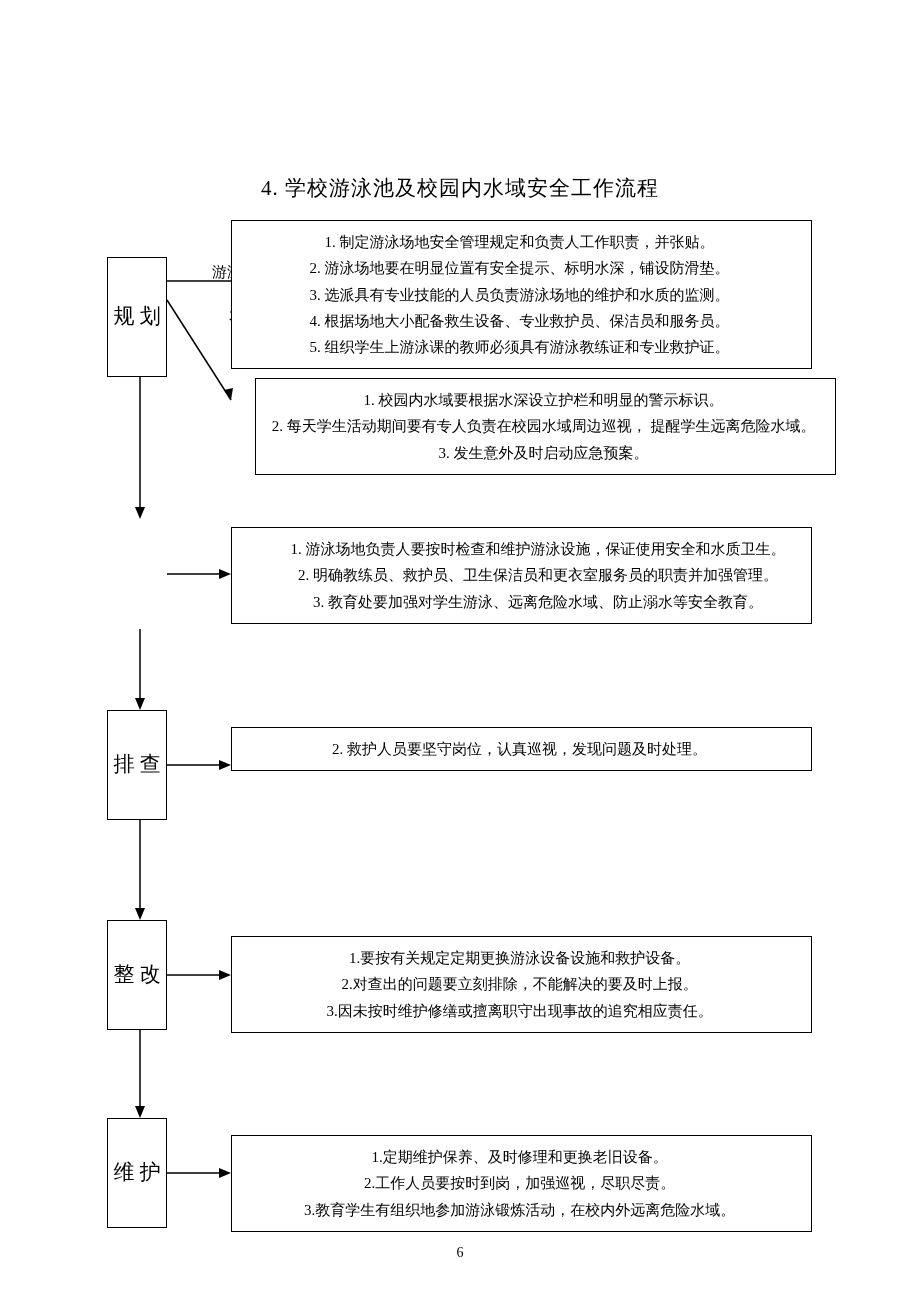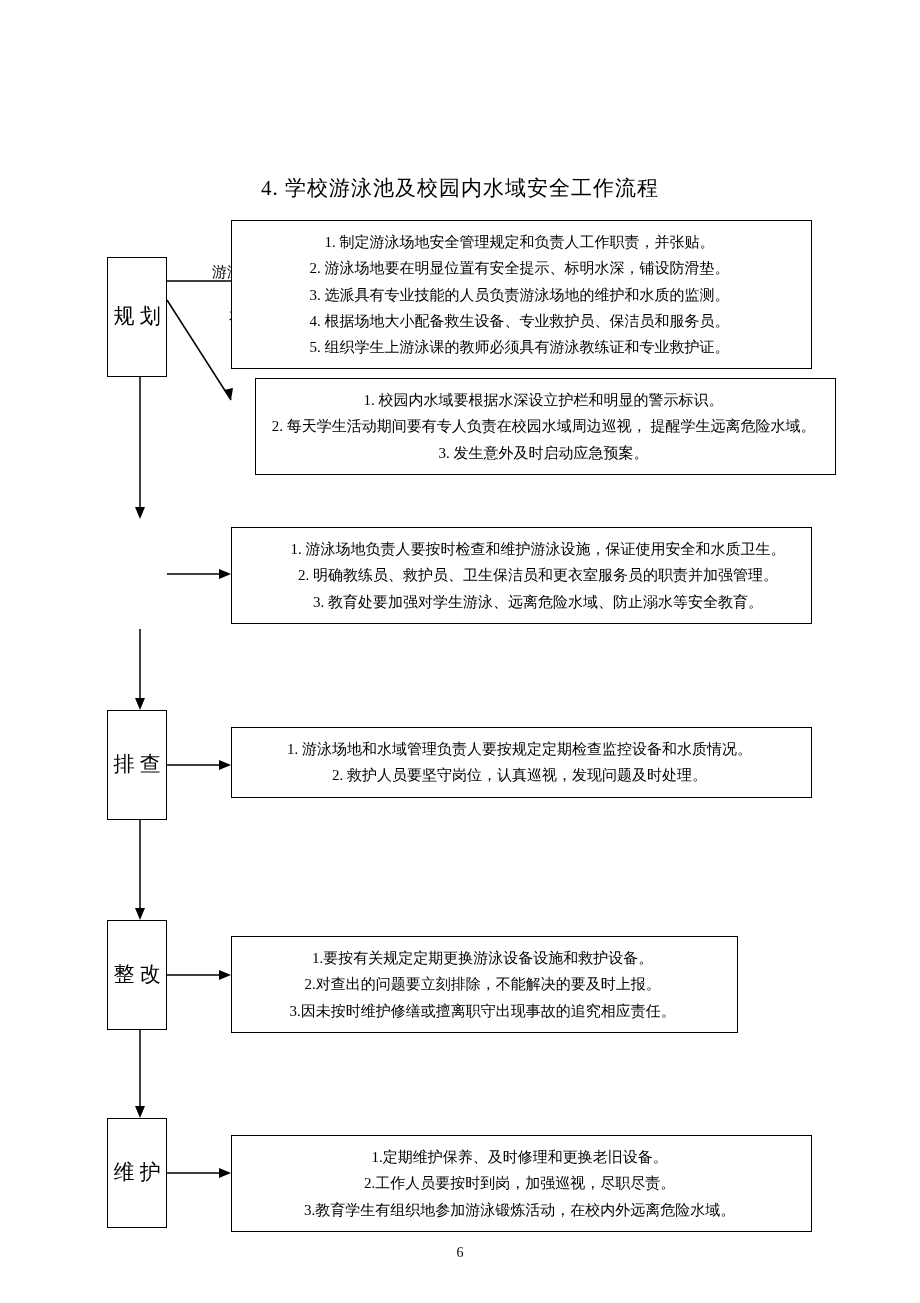--- a/index.html
+++ b/index.html
@@ -46,24 +46,23 @@
     <p>1. 校园内水域要根据水深设立护栏和明显的警示标识。</p>
     <p>2. 每天学生活动期间要有专人负责在校园水域周边巡视， 提醒学生远离危险水域。</p>
     <p>3. 发生意外及时启动应急预案。</p>
   </div>
   <div class="content" style="left:231px;top:527px;width:581px;padding-left:47px;">
     <p>1. 游泳场地负责人要按时检查和维护游泳设施，保证使用安全和水质卫生。</p>
     <p>2. 明确教练员、救护员、卫生保洁员和更衣室服务员的职责并加强管理。</p>
     <p>3. 教育处要加强对学生游泳、远离危险水域、防止溺水等安全教育。</p>
   </div>
   <div class="content" style="left:231px;top:727px;width:581px;">
-    <p>1. 游泳场地和水域管理负责人要按规定定期检查监控设备和水质情况。</p>
     <p>2. 救护人员要坚守岗位，认真巡视，发现问题及时处理。</p>
   </div>
-  <div class="content" style="left:231px;top:936px;width:507px;">
+  <div class="content" style="left:231px;top:936px;width:581px;">
     <p>1.要按有关规定定期更换游泳设备设施和救护设备。</p>
     <p>2.对查出的问题要立刻排除，不能解决的要及时上报。</p>
     <p>3.因未按时维护修缮或擅离职守出现事故的追究相应责任。</p>
   </div>
   <div class="content" style="left:231px;top:1135px;width:581px;">
     <p>1.定期维护保养、及时修理和更换老旧设备。</p>
     <p>2.工作人员要按时到岗，加强巡视，尽职尽责。</p>
     <p>3.教育学生有组织地参加游泳锻炼活动，在校内外远离危险水域。</p>
   </div>
 

